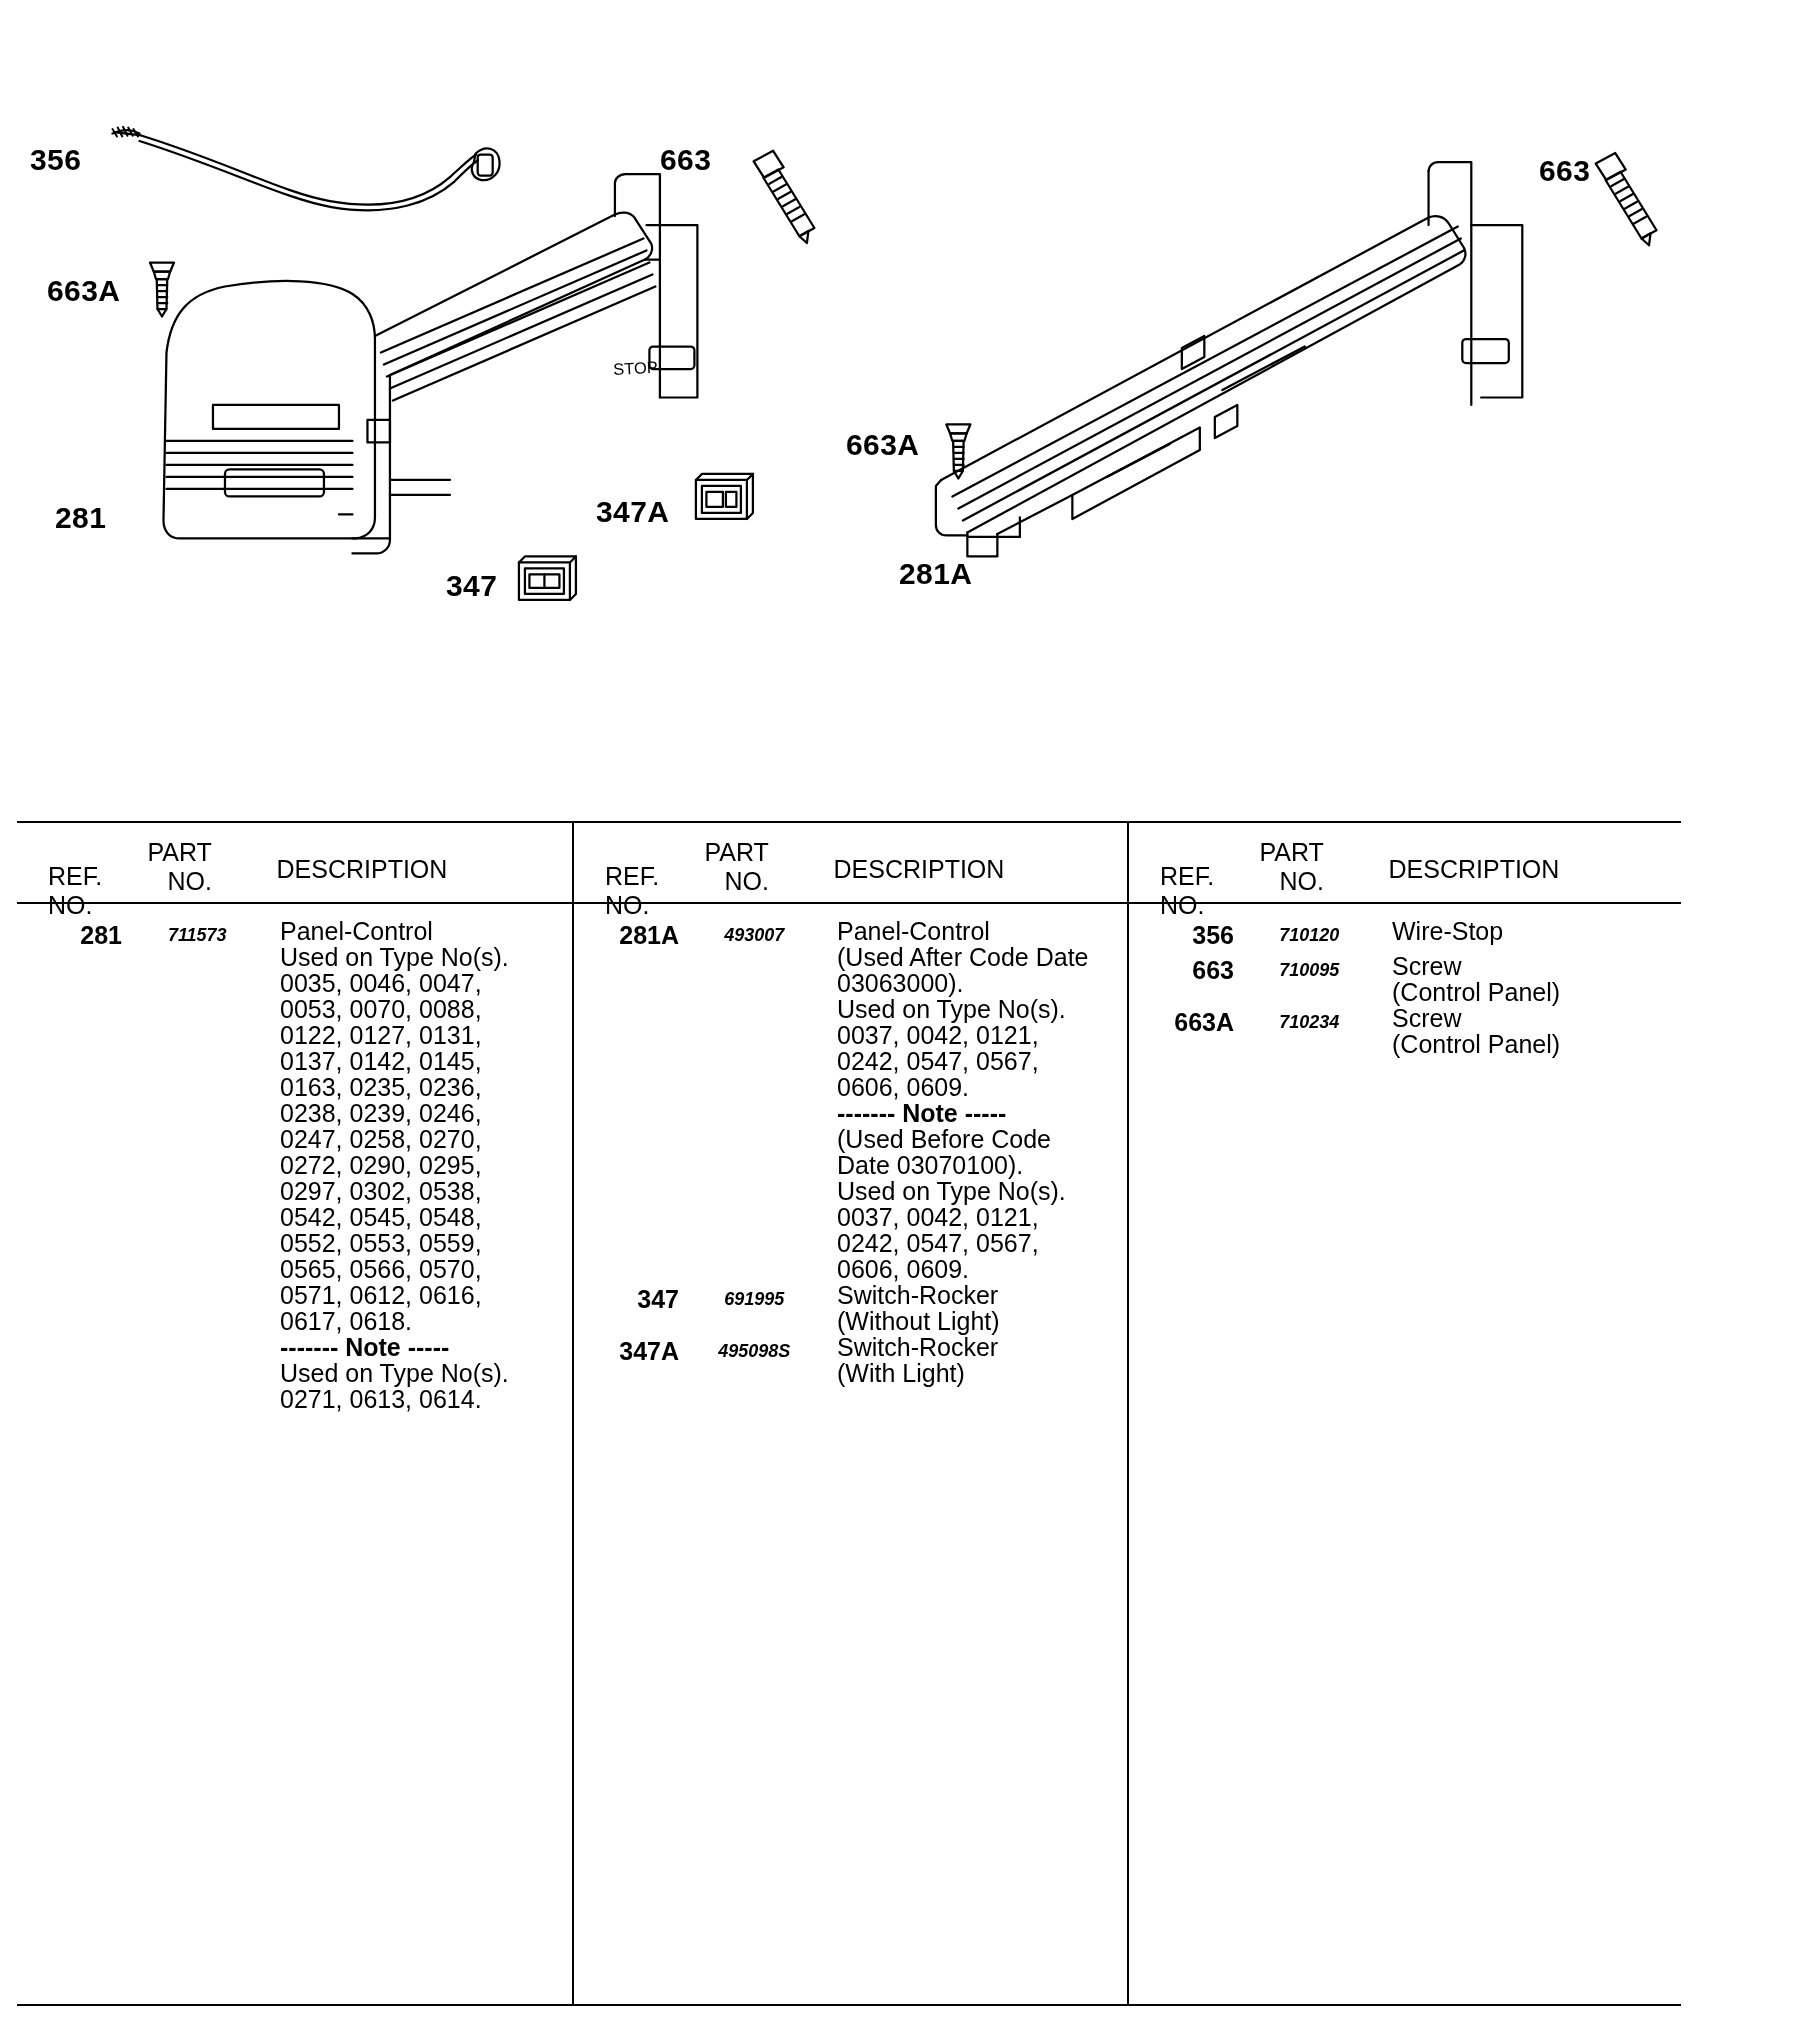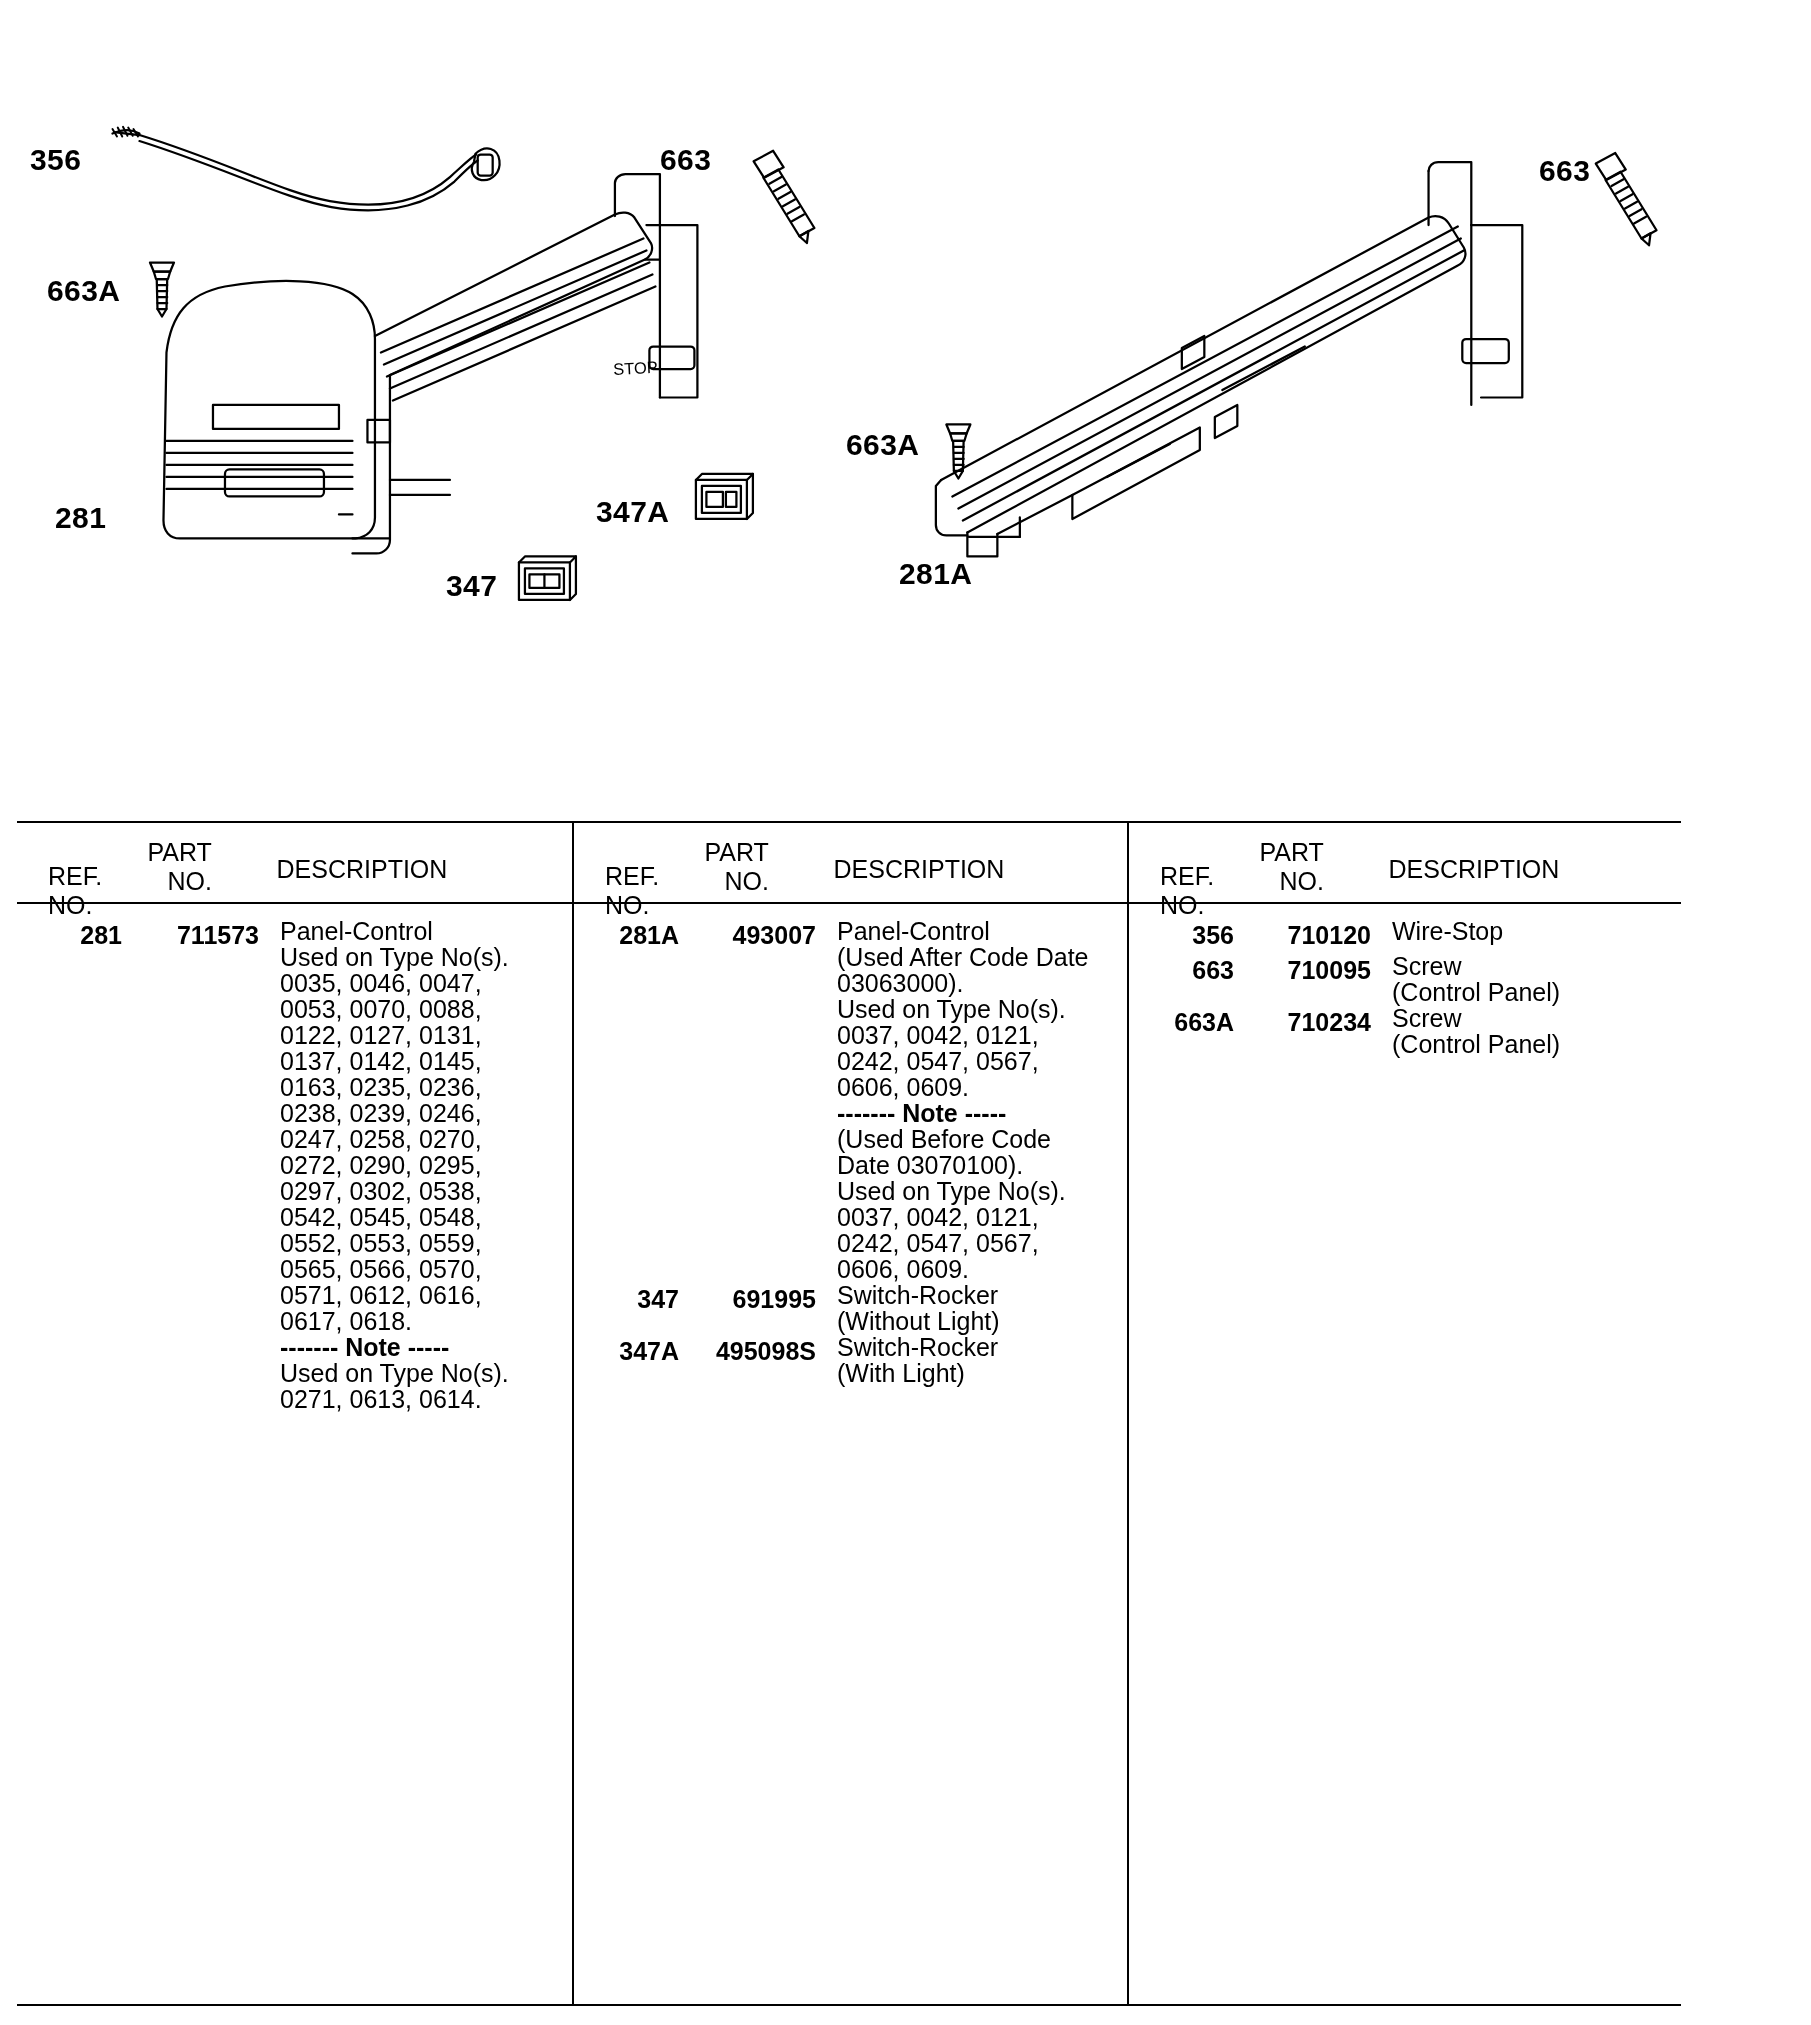--- a/index.html
+++ b/index.html
@@ -90,26 +90,27 @@
     width: 119px;
     text-align: right;
     padding-right: 13.5px;
     box-sizing: border-box;
     font-size: 25px;
     line-height: 35px;
     font-weight: bold;
   }
   .cell-part {
     width: 131px;
-    text-align: right;
+    text-align: center;
     padding-right: 7.5px;
     box-sizing: border-box;
-    font-size: 25px;
+    font-size: 18px;
     line-height: 35px;
     font-weight: bold;
+    font-style: italic;
   }
   .cell-desc {
     flex: 1;
     padding-left: 13.5px;
     box-sizing: border-box;
     font-size: 25px;
     line-height: 26px;
     white-space: pre-line;
   }
   .cell-desc.bold-line { font-weight: bold; }

